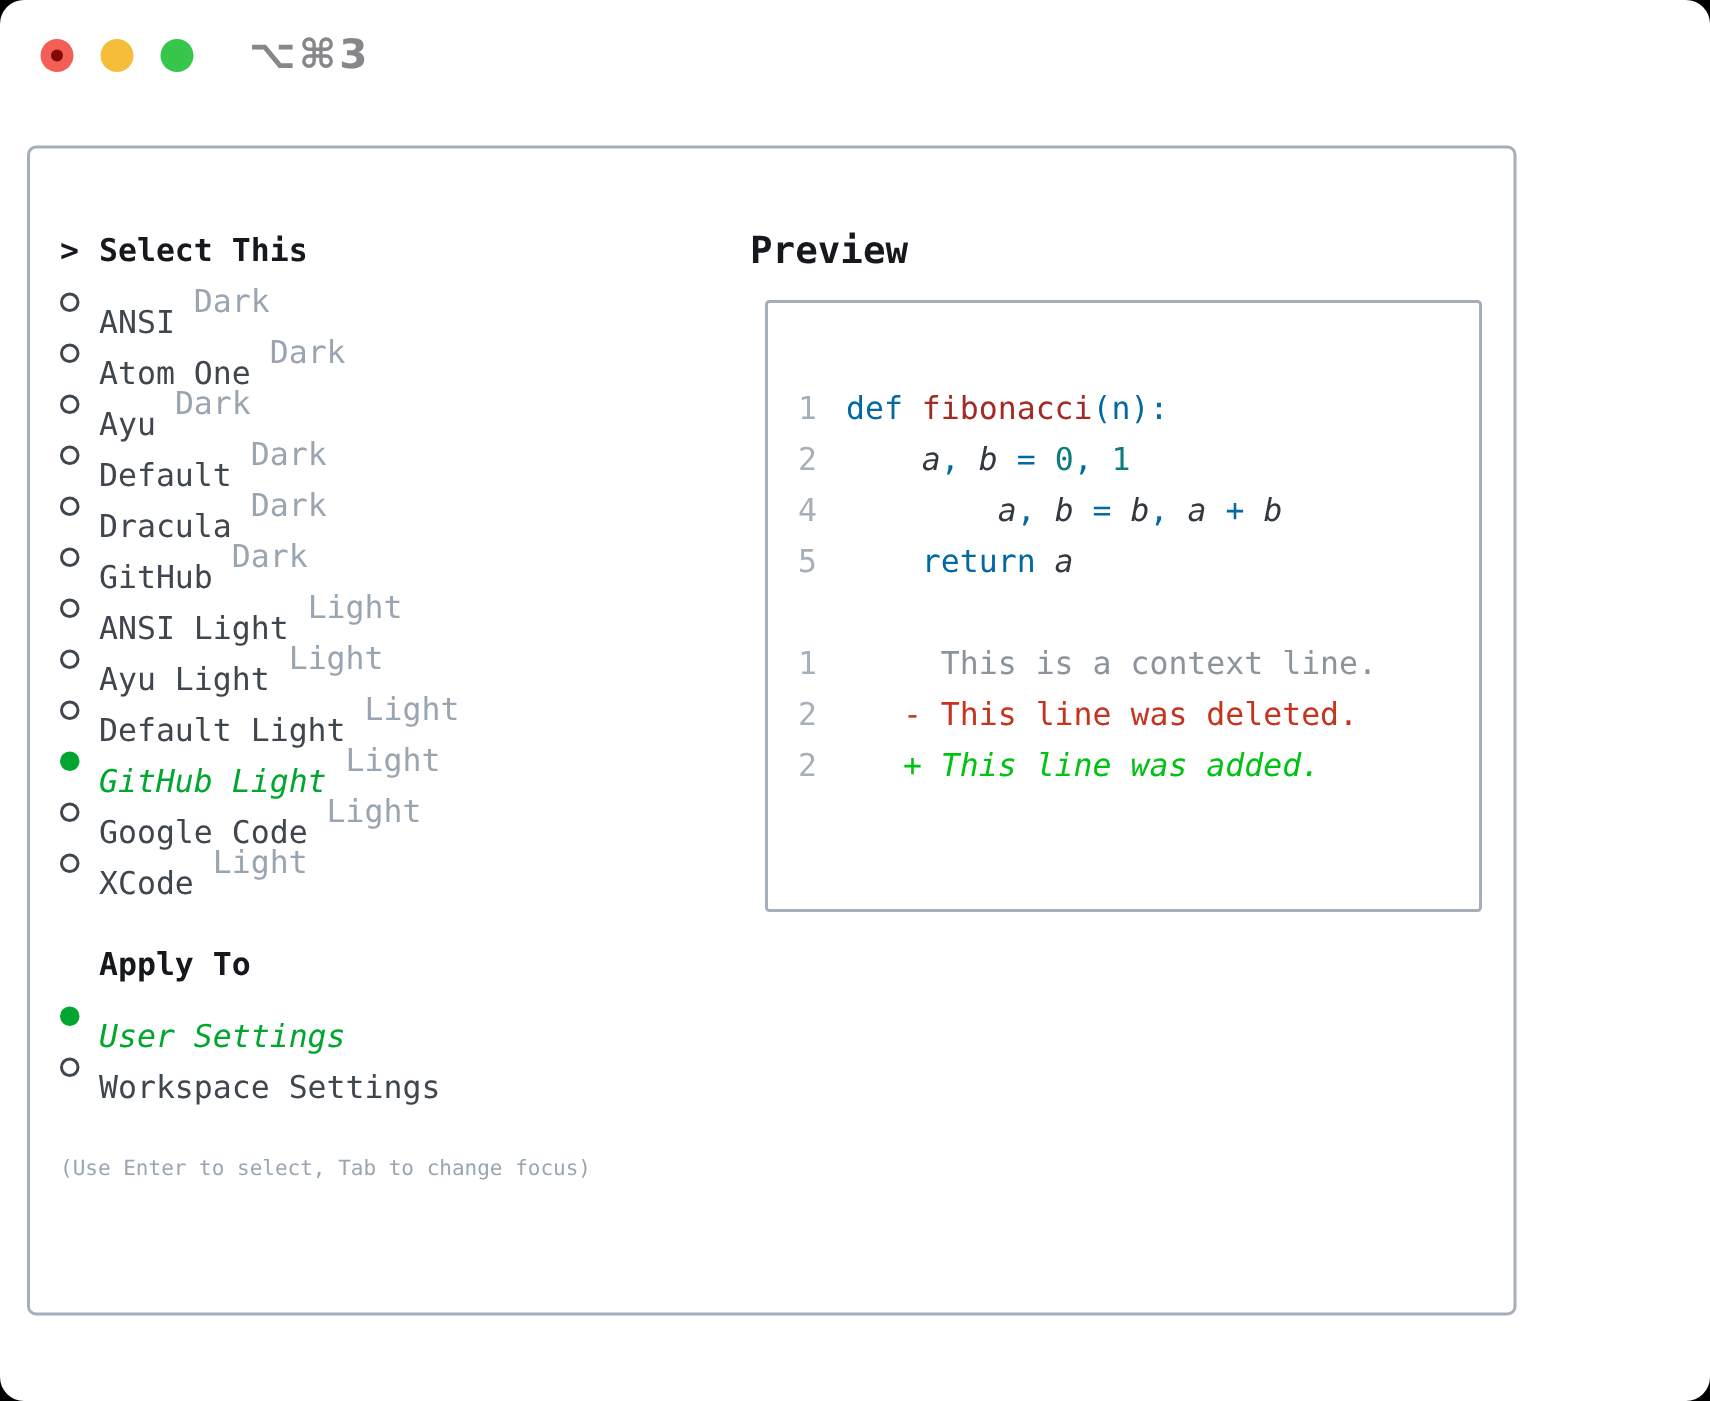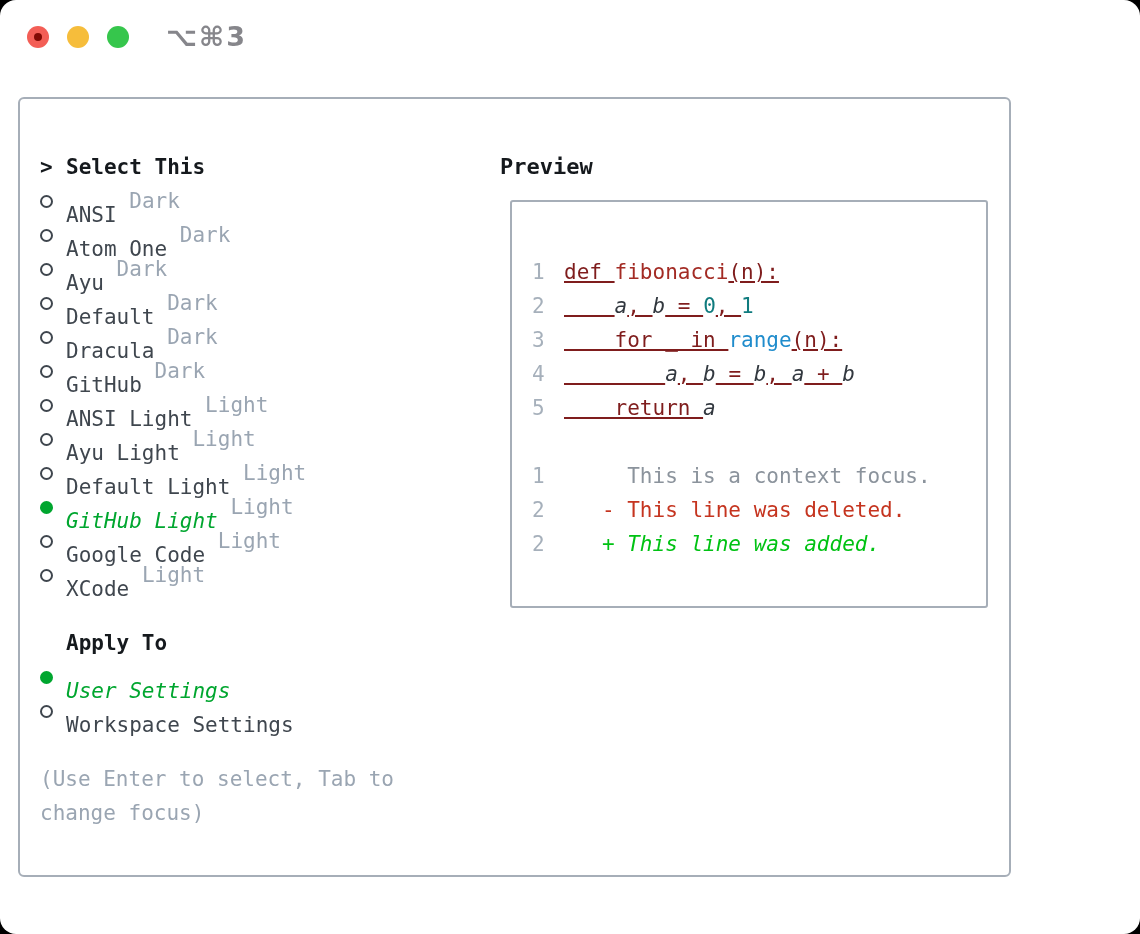--- a/index.html
+++ b/index.html
@@ -34,36 +34,36 @@
   }
   .opt{cursor:pointer;}
   .opt .name{color:#3f464e;margin-top:27px;}
   .opt .variant{color:#9aa5b2;}
   .opt.selected .circle{background:var(--green);border-color:var(--green);}
   .opt.selected .name{color:var(--green);font-style:italic;}
   .spacer{height:34px;}
   .apply-title{font-weight:bold;color:#15191d;padding-left:26px;}
   .hint{
     position:absolute;left:20px;top:663px;width:420px;
-    font-size:21px;line-height:34px;color:#9aa5b2;
+    font-size:14px;line-height:34px;color:#9aa5b2;
   }
   
   .preview-title{
     position:absolute;left:480px;top:51px;height:34px;line-height:34px;
-    font-size:22px;font-weight:bold;color:#15191d;
+    font-size:25px;font-weight:bold;color:#15191d;
   }
   .preview-box{
     position:absolute;left:490px;top:101px;width:478px;height:408px;
     border:2px solid #a6aeb8;border-radius:3px;box-sizing:border-box;background:#fff;
     overflow:hidden;
   }
   .code{position:absolute;left:20px;top:53px;font-size:21px;line-height:34px;}
   .code-line{white-space:pre;height:34px;}
   .lineno{display:inline-block;width:13px;margin-right:19px;color:#a6b0bb;}
-  .tok-p{color:#7f1d1d;text-decoration:underline;}
+  .tok-p{color:#0369a1;}
   .tok-fn{color:#a32b24;}
   .tok-call{color:#1f8ccc;}
   .tok-num{color:#0f7b7e;}
   .tok-var{color:#32383f;font-style:italic;}
   .tok-ctx{color:#8b939c;}
   .tok-del{color:#c5341f;}
   .tok-add{color:#00c213;font-style:italic;}
 </style>
 </head>
 <body>
@@ -102,24 +102,23 @@
       <div class="row opt"><span class="circle"></span><span class="name">Workspace Settings</span></div>
     </div>
 
     <div class="hint">(Use Enter to select, Tab to change focus)</div>
 
     <div class="preview-title">Preview</div>
     <div class="preview-box">
       <div class="code">
           <div class="code-line"><span class="lineno">1</span><span class="tok-p">def </span><span class="tok-fn">fibonacci</span><span class="tok-p">(n):</span></div>
           <div class="code-line"><span class="lineno">2</span><span class="tok-p">    </span><span class="tok-var">a</span><span class="tok-p">, </span><span class="tok-var">b</span><span class="tok-p"> = </span><span class="tok-num">0</span><span class="tok-p">, </span><span class="tok-num">1</span></div>
-          <div class="code-line"><span class="lineno">3</span><span class="tok-p">    for _ in </span><span class="tok-call">range</span><span class="tok-p">(n):</span></div>
           <div class="code-line"><span class="lineno">4</span><span class="tok-p">        </span><span class="tok-var">a</span><span class="tok-p">, </span><span class="tok-var">b</span><span class="tok-p"> = </span><span class="tok-var">b</span><span class="tok-p">, </span><span class="tok-var">a</span><span class="tok-p"> + </span><span class="tok-var">b</span></div>
           <div class="code-line"><span class="lineno">5</span><span class="tok-p">    return </span><span class="tok-var">a</span></div>
           <div class="code-line"><span class="lineno"></span></div>
-          <div class="code-line"><span class="lineno">1</span><span class="tok-ctx">     This is a context focus.</span></div>
+          <div class="code-line"><span class="lineno">1</span><span class="tok-ctx">     This is a context line.</span></div>
           <div class="code-line"><span class="lineno">2</span><span class="tok-del">   - This line was deleted.</span></div>
           <div class="code-line"><span class="lineno">2</span><span class="tok-add">   + This line was added.</span></div>
         </div>
     </div>
 
   </div>
 </div>
 
 </body></html>

